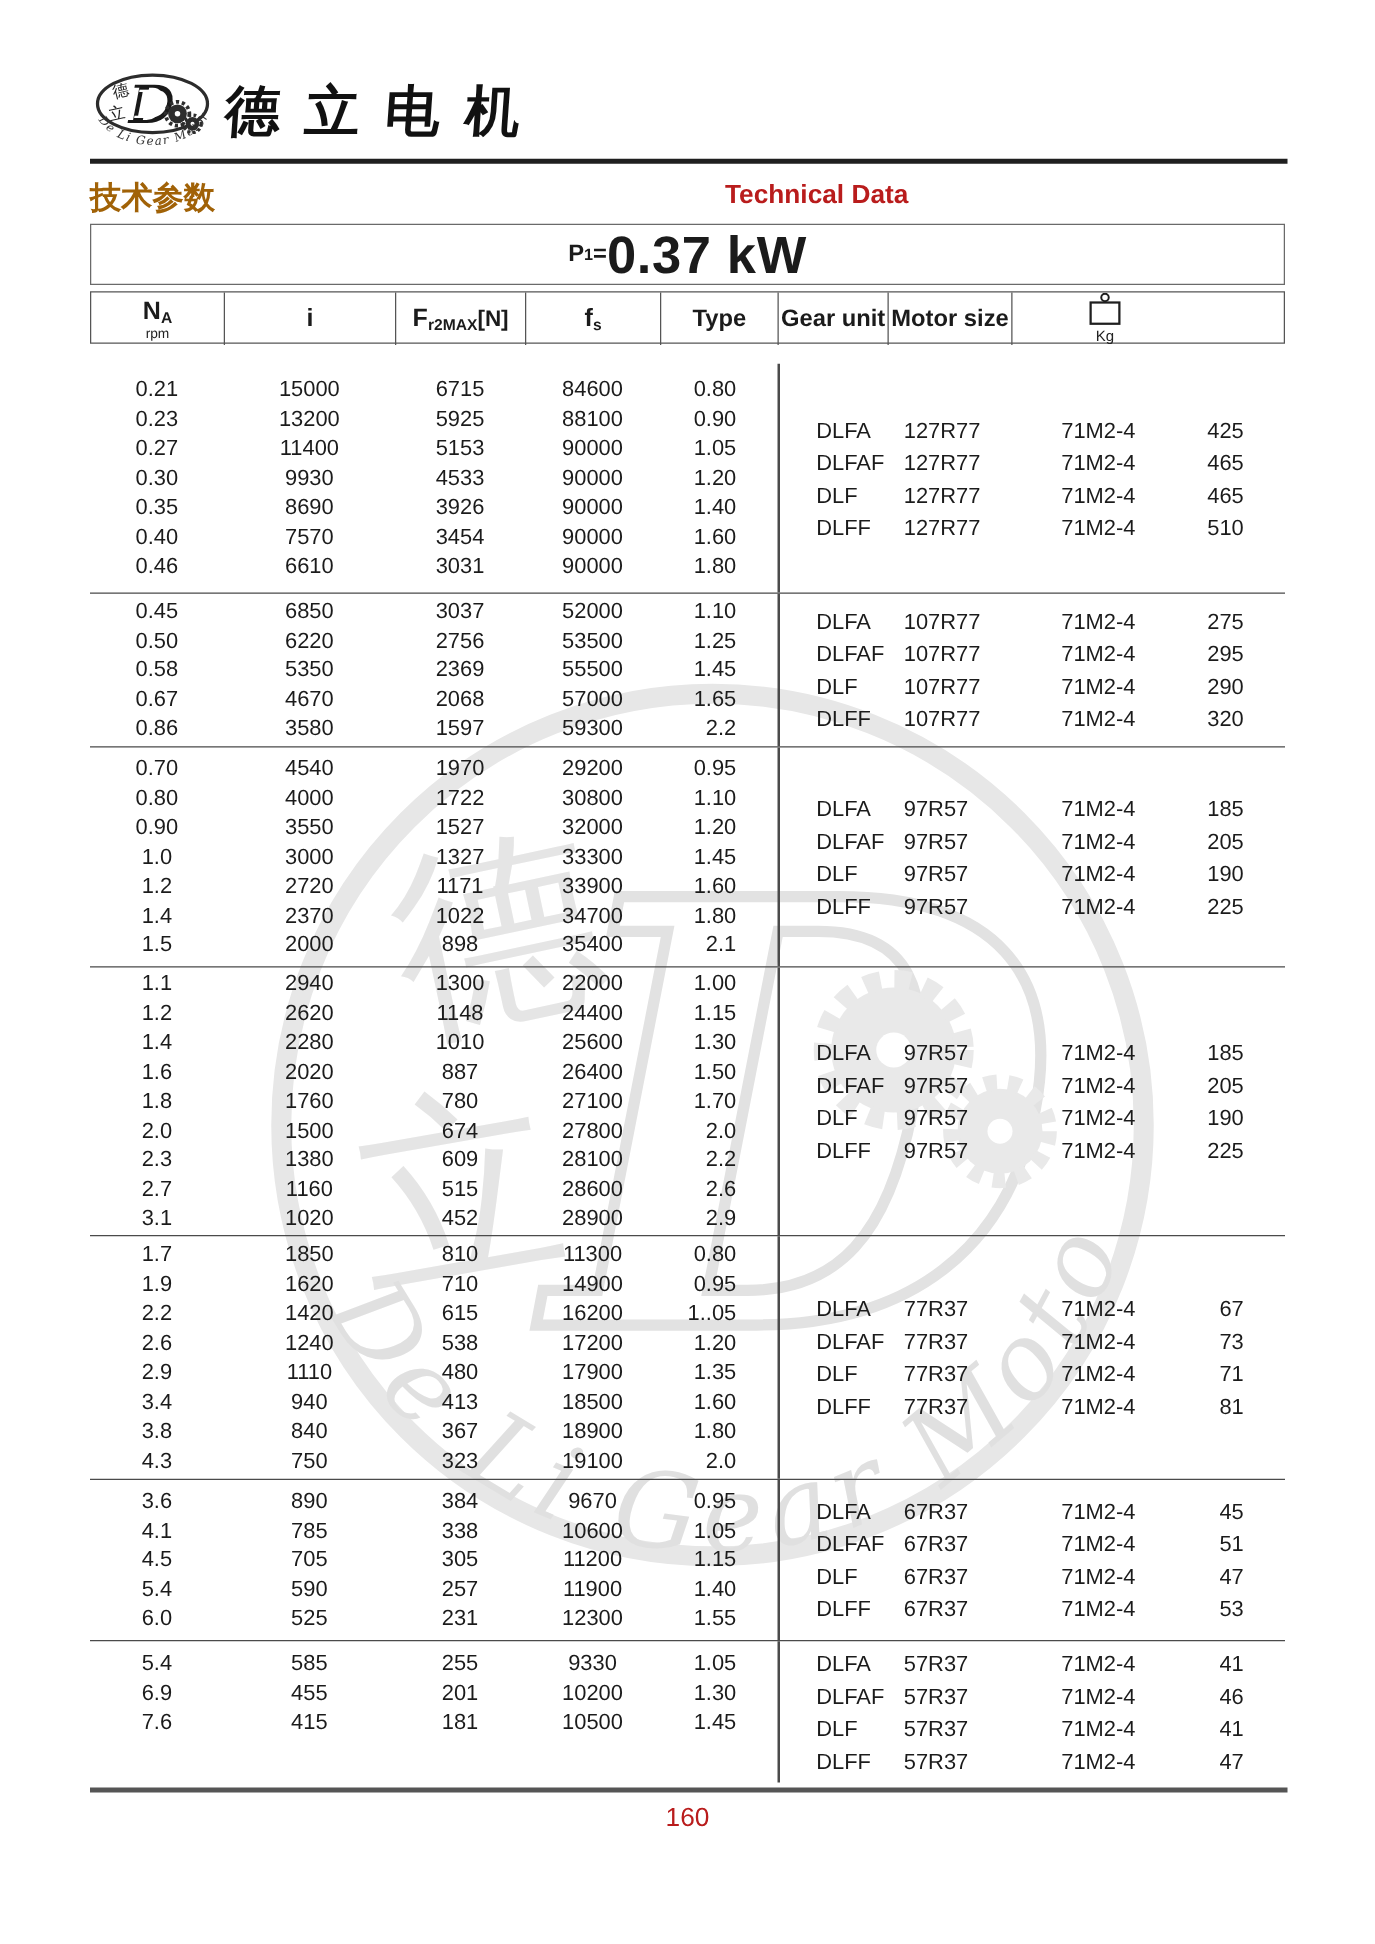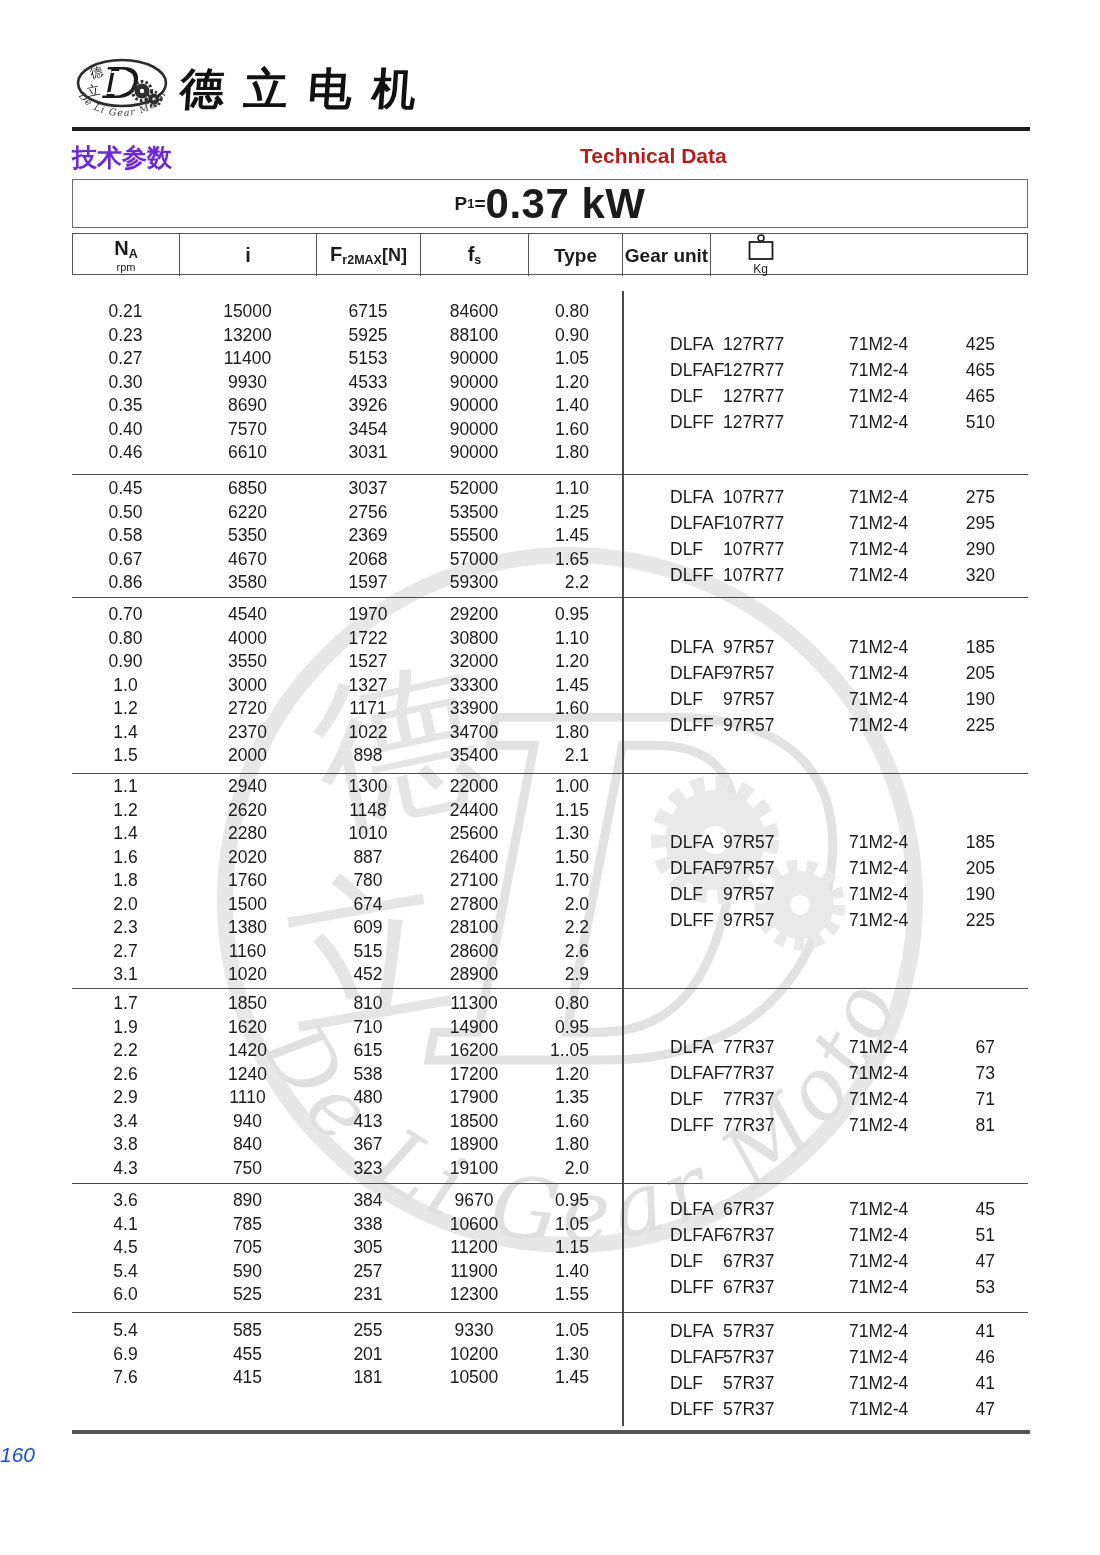--- a/index.html
+++ b/index.html
@@ -10,21 +10,21 @@
   
   .brand-band{position:absolute;left:72px;top:50px;width:958px;height:76px;}
   .logo-svg{position:absolute;left:2px;top:2px;}
   .brand-name{
     position:absolute;left:108px;top:10px;font-family:"DejaVu Serif", serif;
     font-weight:700;font-size:44px;letter-spacing:20px;color:#111;
     transform:skewX(-4deg);white-space:nowrap;
   }
   .top-rule{position:absolute;left:72px;top:127px;width:958px;height:4px;background:#1f1f1f;}
   
-  .section-cn{position:absolute;left:72px;top:141px;font-size:25px;font-weight:bold;color:#6d28d9;}
+  .section-cn{position:absolute;left:72px;top:141px;font-size:25px;font-weight:bold;color:#a16207;}
   .section-en{position:absolute;left:580px;top:144px;font-size:21px;font-weight:bold;color:#b91c1c;}
   
   .title-box{
     position:absolute;left:72px;top:179px;width:956px;height:49px;box-sizing:border-box;
     border:1.5px solid #6a6a6a;display:flex;align-items:center;justify-content:center;
   }
   .p-small{font-size:19px;font-weight:bold;}
   .p-sub{font-size:13px;font-weight:bold;vertical-align:-4px;}
   .p-big{font-size:42px;font-weight:bold;letter-spacing:.5px;}
   
@@ -53,27 +53,27 @@
   .right-rows{flex:1;border-left:2px solid #4a4a4a;display:flex;flex-direction:column;justify-content:center;}
   .drow{display:flex;height:23.5px;line-height:23.5px;font-size:17.5px;}
   .dcell{box-sizing:border-box;text-align:center;}
   .dcell.c0{width:107px;}
   .dcell.c1{width:137px;}
   .dcell.c2{width:104px;}
   .dcell.c3{width:108px;}
   .dcell.c4{width:94px;text-align:right;padding-right:33px;}
   .grow{display:flex;height:26px;line-height:26px;font-size:17.5px;}
   .gcell{box-sizing:border-box;text-align:left;}
-  .gcell.g0{width:88px;padding-left:46px;}
+  .gcell.g0{width:88px;padding-left:29px;}
   .gcell.g1{width:99px;padding-left:11px;}
   .gcell.g2{width:148px;padding-left:38px;}
   .gcell.g3{flex:1;text-align:right;padding-right:33px;}
   
   .footer-rule{position:absolute;left:72px;top:1430px;width:958px;height:4px;background:#555;}
-  .page-number{position:absolute;left:0;right:0;top:1443px;text-align:left;font-size:21px;color:#1d4ed8;font-style:italic;}
+  .page-number{position:absolute;left:0;right:0;top:1443px;text-align:center;font-size:21px;color:#b91c1c;}
   
   .watermark{position:absolute;left:150px;top:540px;z-index:0;}
   .content-layer{position:relative;z-index:1;}
   .wm-cjk{font-family:"DejaVu Sans", sans-serif;}
 </style>
 </head>
 <body>
 
 <div class="page">
 
@@ -145,20 +145,23 @@
       </div>
       <div class="hcell">
         <div><span class="h-main">f</span><span class="h-sub">s</span></div>
       </div>
       <div class="hcell">
         <span class="h-label">Type</span>
       </div>
       <div class="hcell">
         <span class="h-label">Gear unit</span>
       </div>
+      <div class="hcell">
+        <span class="h-label">Motor size</span>
+      </div>
       <div class="hcell kg-cell">
         <svg width="30" height="28" viewBox="0 0 30 28">
           <circle cx="15" cy="4" r="3" fill="none" stroke="#1f1f1f" stroke-width="1.6"></circle>
           <rect x="3.5" y="8" width="23" height="17" fill="none" stroke="#1f1f1f" stroke-width="1.8"></rect>
         </svg>
         <div class="h-unit">Kg</div>
       </div>
     </div>
 
     <div class="data-area">

